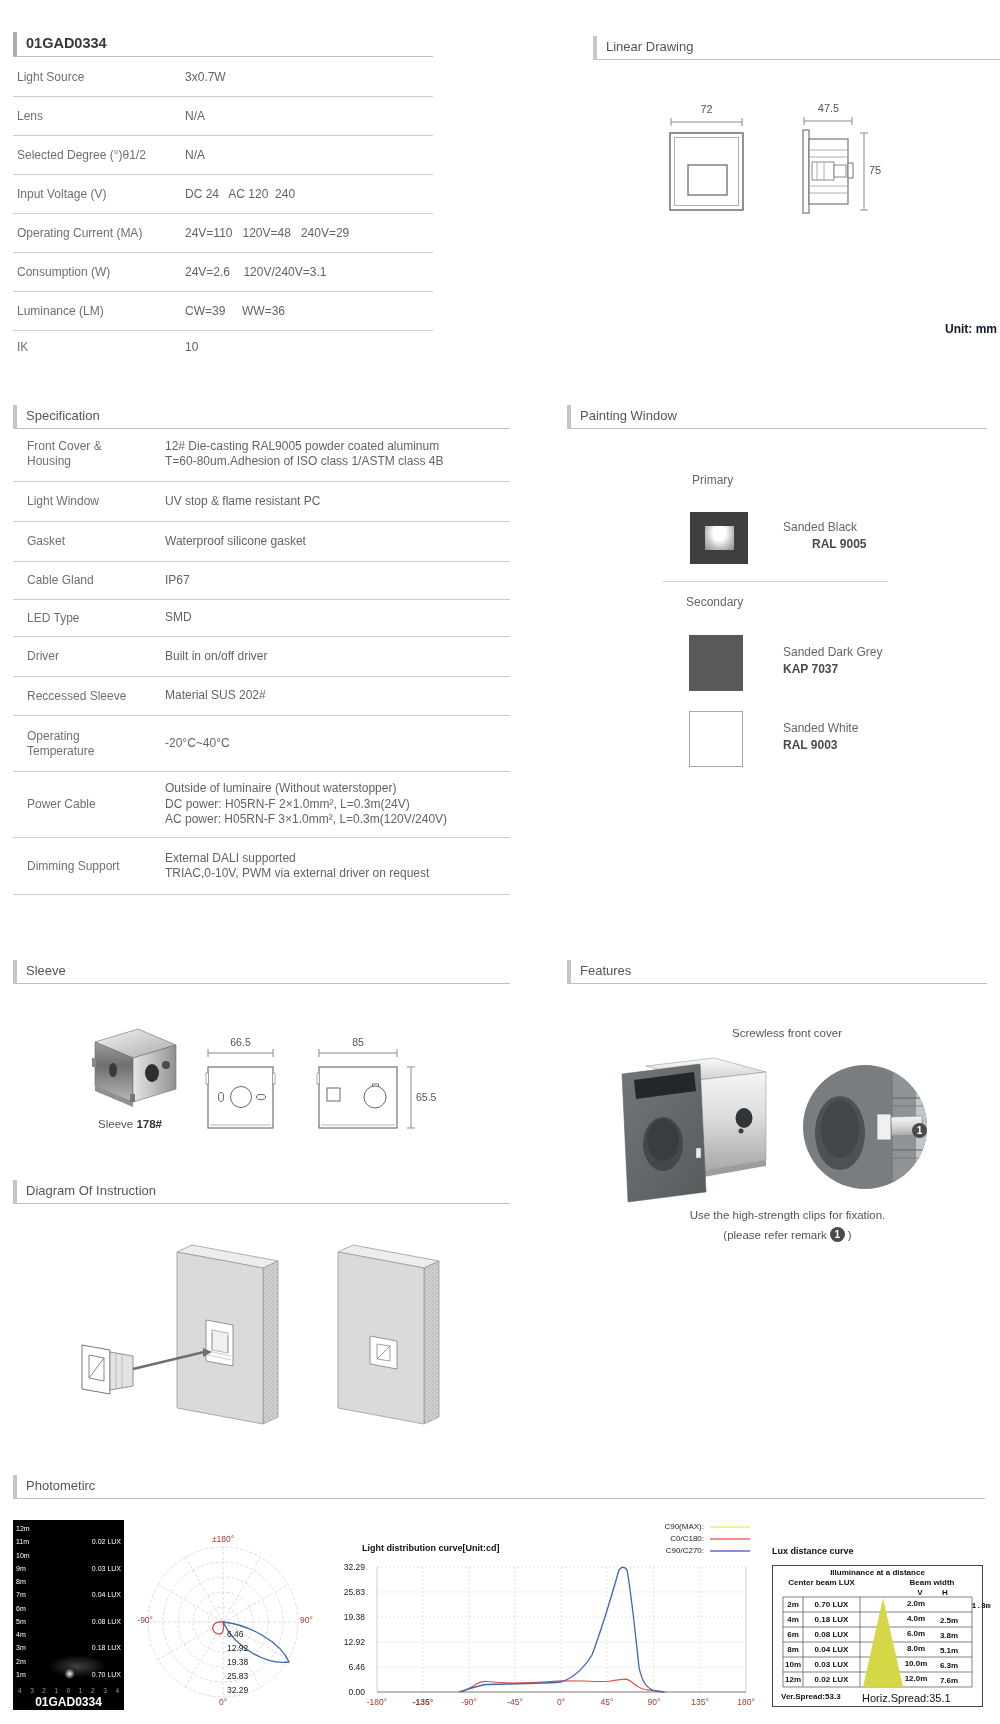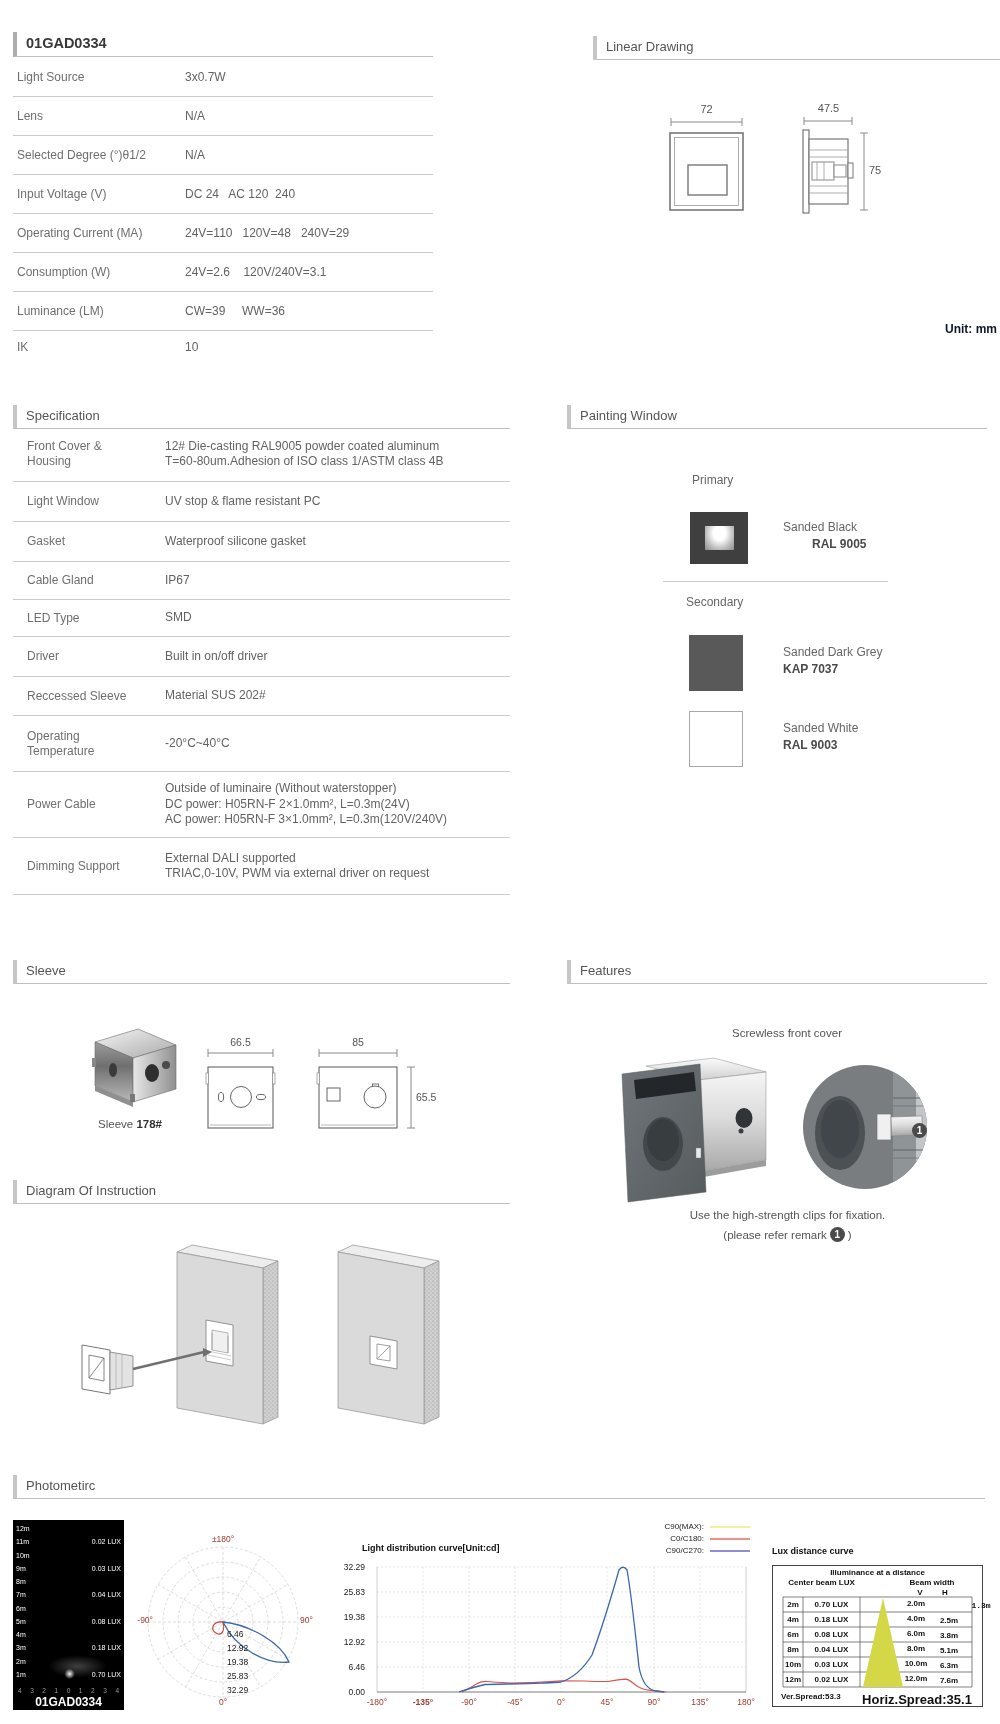--- a/index.html
+++ b/index.html
@@ -551,15 +551,15 @@
   <div class="lux-cell" style="left:783px;top:1660px;width:20px;">10m</div>
   <div class="lux-cell" style="left:803px;top:1660px;width:57px;">0.03 LUX</div>
   <div class="lux-cell" style="left:898px;top:1659px;width:36px;">10.0m</div>
   <div class="lux-cell" style="left:932px;top:1661px;width:34px;">6.3m</div>
   <div class="lux-cell" style="left:783px;top:1675px;width:20px;">12m</div>
   <div class="lux-cell" style="left:803px;top:1675px;width:57px;">0.02 LUX</div>
   <div class="lux-cell" style="left:898px;top:1674px;width:36px;">12.0m</div>
   <div class="lux-cell" style="left:932px;top:1676px;width:34px;">7.6m</div>
 
   <div class="t3" style="left:781px;top:1692px;font-size:8px;font-weight:bold;color:#111;">Ver.Spread:53.3</div>
-  <div class="t3" style="left:862px;top:1692px;width:110px;text-align:center;font-size:13px;font-weight:bold;color:#111;">Horiz.Spread:35.1</div>
+  <div class="t3" style="left:862px;top:1692px;width:110px;text-align:left;font-size:11px;font-weight:normal;color:#111;">Horiz.Spread:35.1</div>
 
 </div>
 
 </body></html>

